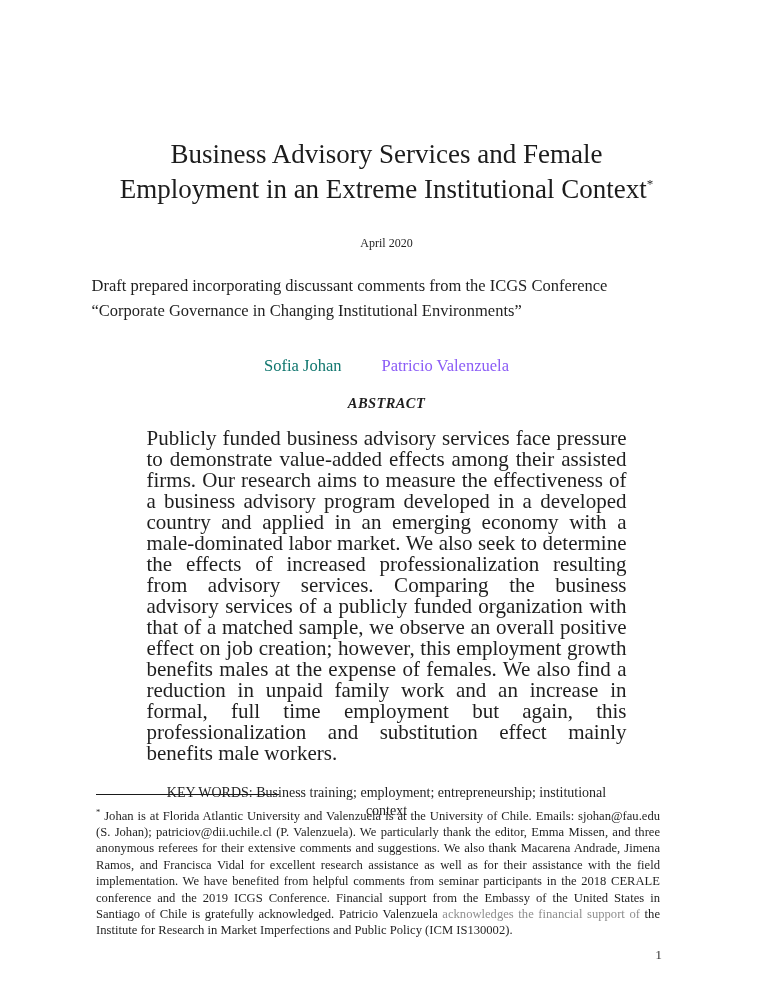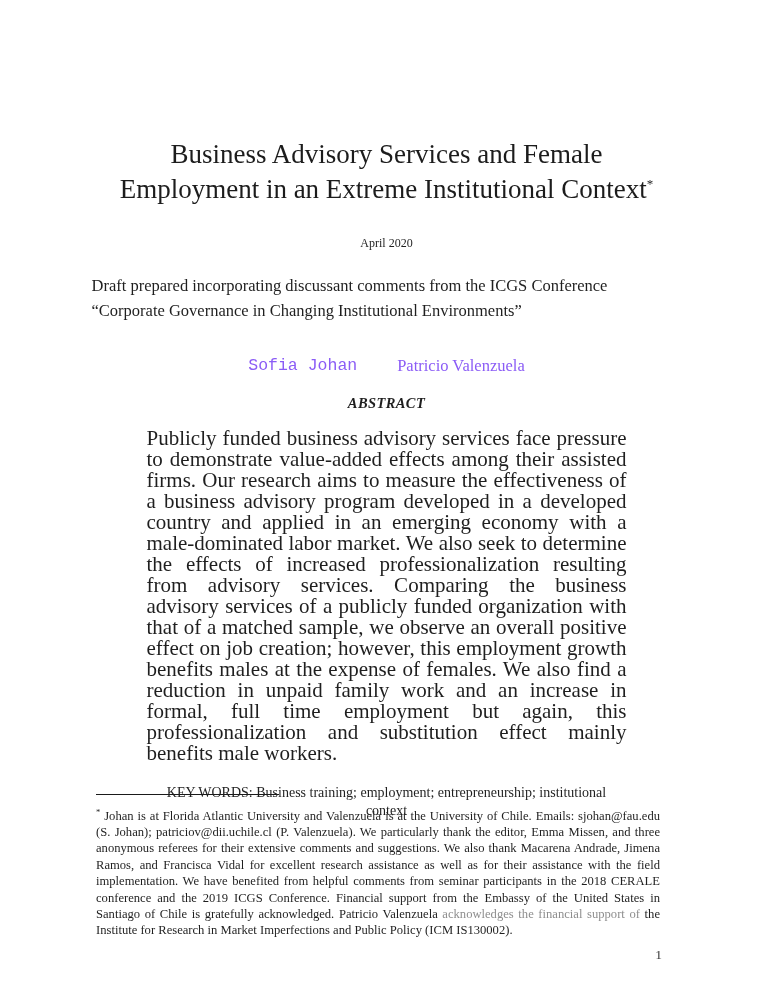--- a/index.html
+++ b/index.html
@@ -109,21 +109,21 @@
 
 <div class="page">
 
   <h1 class="title"><span>Business Advisory Services and Female Employment in an Extreme Institutional Context</span><sup>*</sup></h1>
 
   <div class="date-line">April 2020</div>
 
   <div class="draft-note">Draft prepared incorporating discussant comments from the ICGS Conference “Corporate Governance in Changing Institutional Environments”</div>
 
   <div class="authors">
-    <span style="color: #8b5cf6; font-family: Liberation Mono, monospace;">Sofia Johan</span>
+    <span style="color: #0f766e;">Sofia Johan</span>
     <span style="color: #8b5cf6;">Patricio Valenzuela</span>
   </div>
 
   <div class="abstract-heading">ABSTRACT</div>
 
   <p class="abstract-body">Publicly funded business advisory services face pressure to demonstrate value-added effects among their assisted firms. Our research aims to measure the effectiveness of a business advisory program developed in a developed country and applied in an emerging economy with a male-dominated labor market. We also seek to determine the effects of increased professionalization resulting from advisory services. Comparing the business advisory services of a publicly funded organization with that of a matched sample, we observe an overall positive effect on job creation; however, this employment growth benefits males at the expense of females. We also find a reduction in unpaid family work and an increase in formal, full time employment but again, this professionalization and substitution effect mainly benefits male workers.</p>
 
   <div class="meta-line keywords-line"><span>KEY WORDS:</span><span> Business training; employment; entrepreneurship; institutional context</span></div>
 
 

